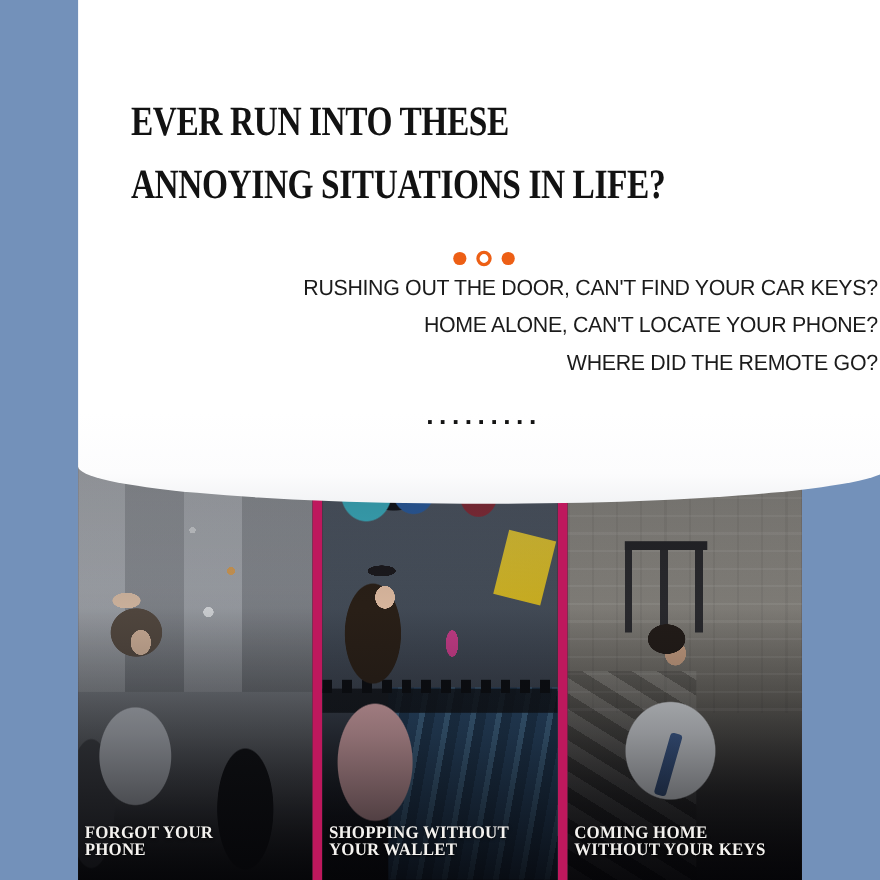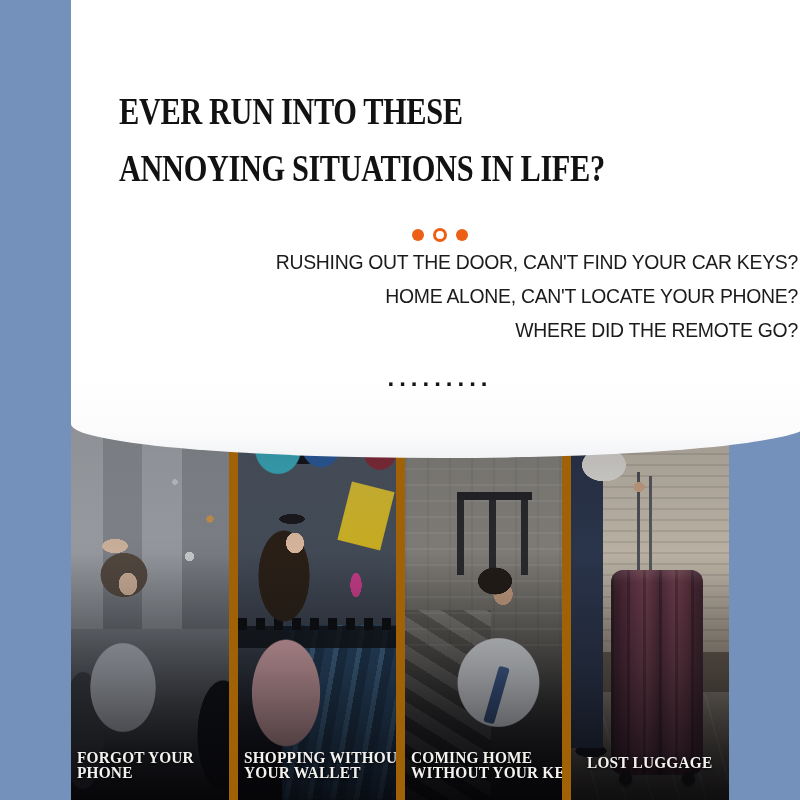--- a/index.html
+++ b/index.html
@@ -5,21 +5,21 @@
   html,body{margin:0;padding:0;background:#555;}
   .stage{
     position:relative;width:800px;height:800px;overflow:hidden;
     background:#7391ba;
     font-family:"Liberation Sans",sans-serif;
   }
 
   
   .photo-strip{
     position:absolute;left:71px;top:420px;width:658px;height:380px;
-    background:#a16207;display:flex;gap:9px;z-index:1;
+    background:#be185d;display:flex;gap:9px;z-index:1;
   }
   .panel{position:relative;flex:1 1 0;overflow:hidden;background:#22242a;}
   .photo-art{position:absolute;inset:0;background-repeat:no-repeat;}
 
   
   .p1{
     background-image:
       radial-gradient(closest-side,#d9bda6 70%,rgba(217,189,166,0) 72%),
       radial-gradient(closest-side,#d3b49c 70%,rgba(211,180,156,0) 72%),
       radial-gradient(closest-side,#564b42 70%,rgba(86,75,66,0) 72%),
@@ -166,28 +166,20 @@
     <div class="panel">
       <div class="photo-art p3" role="img" aria-label="Man sitting on stone steps with his face in his hand"></div>
       <div class="tie"></div>
       <div class="shade"></div>
       <div class="caption">
         <span>COMING HOME</span><br>
         <span>WITHOUT YOUR KEYS</span>
       </div>
     </div>
 
-    <div class="panel">
-      <div class="photo-art p4" role="img" aria-label="Traveler in jeans pulling a purple suitcase at a station"></div>
-      <div class="suitcase"></div>
-      <div class="shade"></div>
-      <div class="caption single">
-        <span>LOST LUGGAGE</span>
-      </div>
-    </div>
 
   </div>
 
   <div class="hero">
     <h1 class="title">
       <span class="title-line">EVER RUN INTO THESE</span>
       <span class="title-line">ANNOYING SITUATIONS IN LIFE?</span>
     </h1>
 
     <div class="dots">

